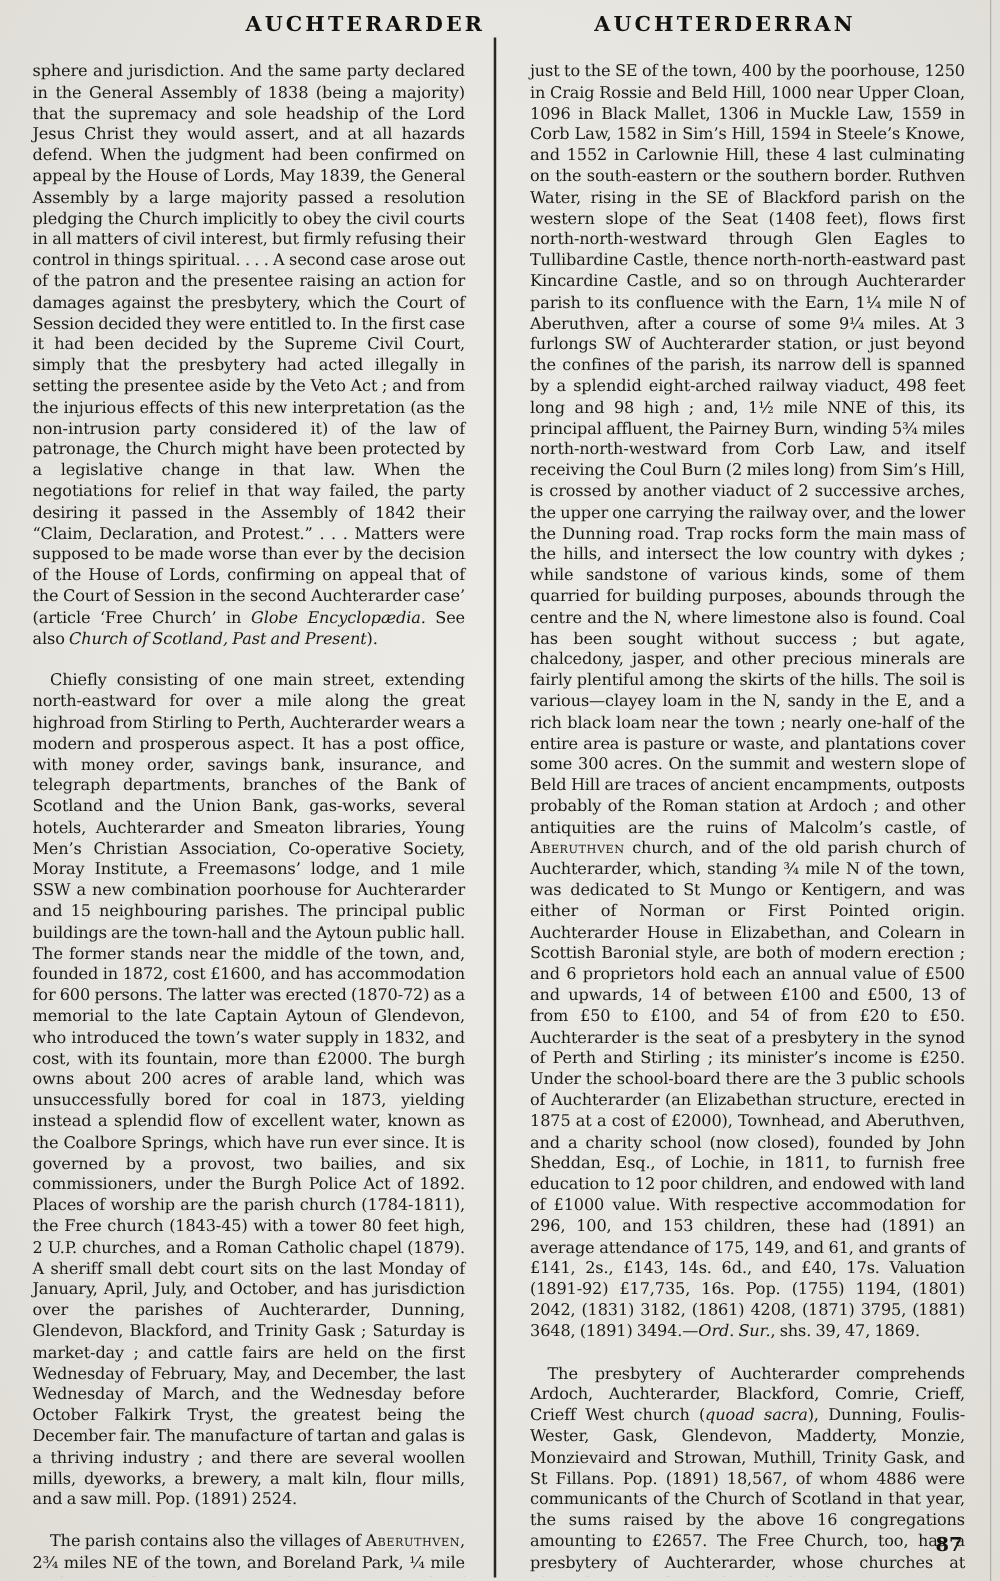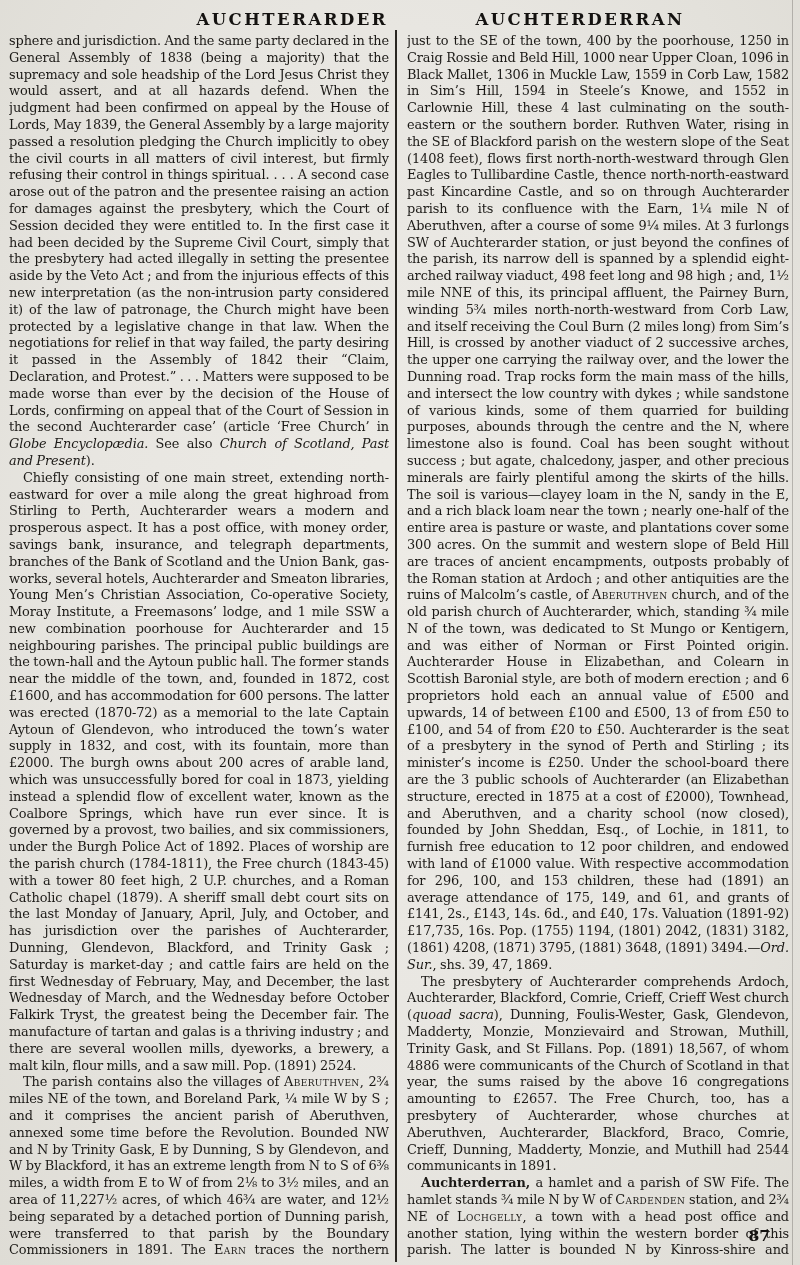--- a/index.html
+++ b/index.html
@@ -34,21 +34,21 @@
   }
   .col {
     position: absolute; top: 33px; width: 380px;
     text-align: justify;
     font-size: 12.9px; line-height: 16.8px;
     letter-spacing: -0.1px; word-spacing: -0.6px;
     height: 1228px; overflow: hidden;
   }
   .col.left  { left: 9px;  }
   .col.right { left: 407px; width: 382px; }
-  .para { margin: 0; }
+  .para { margin: 17px; }
   .para.indent { text-indent: 14px; }
   .seg-i  { font-style: italic; }
   .seg-b  { font-weight: bold; }
   .seg-sc { font-variant: small-caps; letter-spacing: 0.4px; }
   .page-number {
     position: absolute; right: 30px; bottom: 20px;
     font-weight: bold; font-size: 15.5px; color: #141210;
   }
 </style>
 </head>

